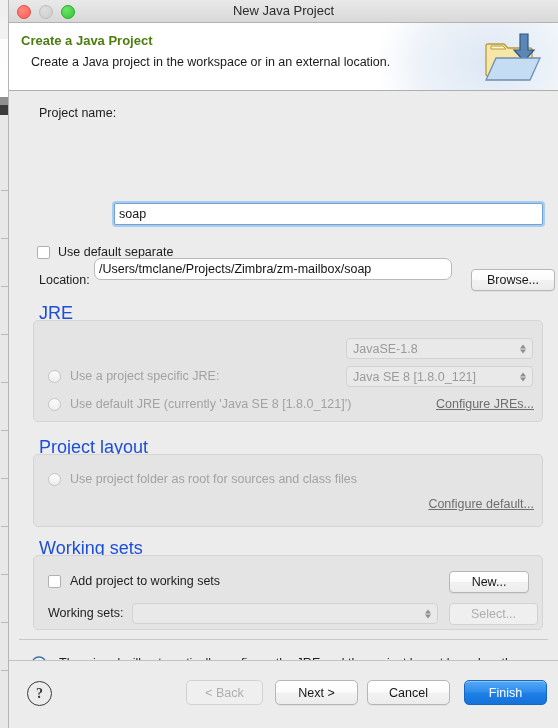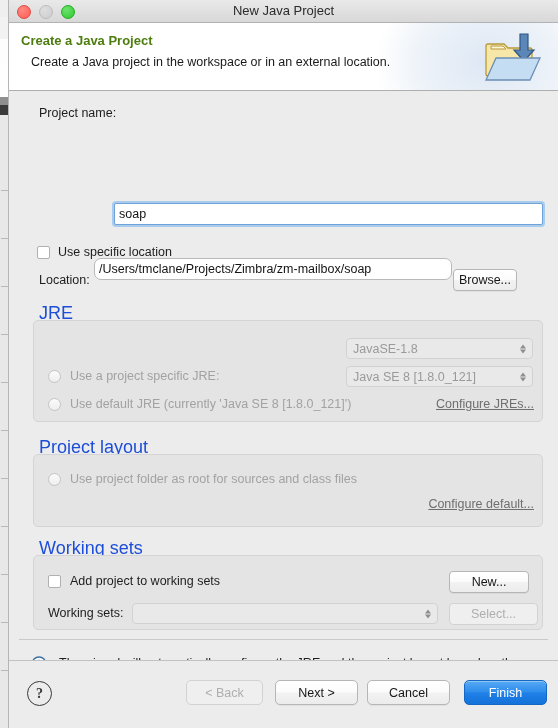--- a/index.html
+++ b/index.html
@@ -241,28 +241,28 @@
 
   <div class="body">
 
     <div class="row" style="left:30px; top:15px;">
       <span class="lbl">Project name:</span>
     </div>
     <input class="textfield focused" style="position: absolute; left: 105px; top: 112px; width: 429px;" value="soap">
 
     <div class="row" style="left:28px; top:154px; gap:8px;">
       <span class="checkbox"></span>
-      <span class="lbl">Use specific location</span>
+      <span class="lbl">Use default separate</span>
     </div>
 
     <div class="row" style="left:30px; top:182px;">
       <span class="lbl">Location:</span>
     </div>
     <input class="textfield" style="position: absolute; left: 85px; top: 167px; width: 358px; border-radius: 7px;" value="/Users/tmclane/Projects/Zimbra/zm-mailbox/soap">
-    <div class="btn" style="position:absolute; left:444px; top:178px; width:64px;">
+    <div class="btn" style="position:absolute; left:462px; top:178px; width:84px;">
       <span>Browse...</span>
     </div>
 
     <div class="group-title" style="left:30px; top:212px;">JRE</div>
     <div class="group-box" style="left:24px; top:229px; width:510px; height:102px;"></div>
 
     <div class="combo" style="position:absolute; left:337px; top:247px; width:187px;">
       <span>JavaSE-1.8</span>
       <span class="arrows">
           <i class="tri up"></i>

